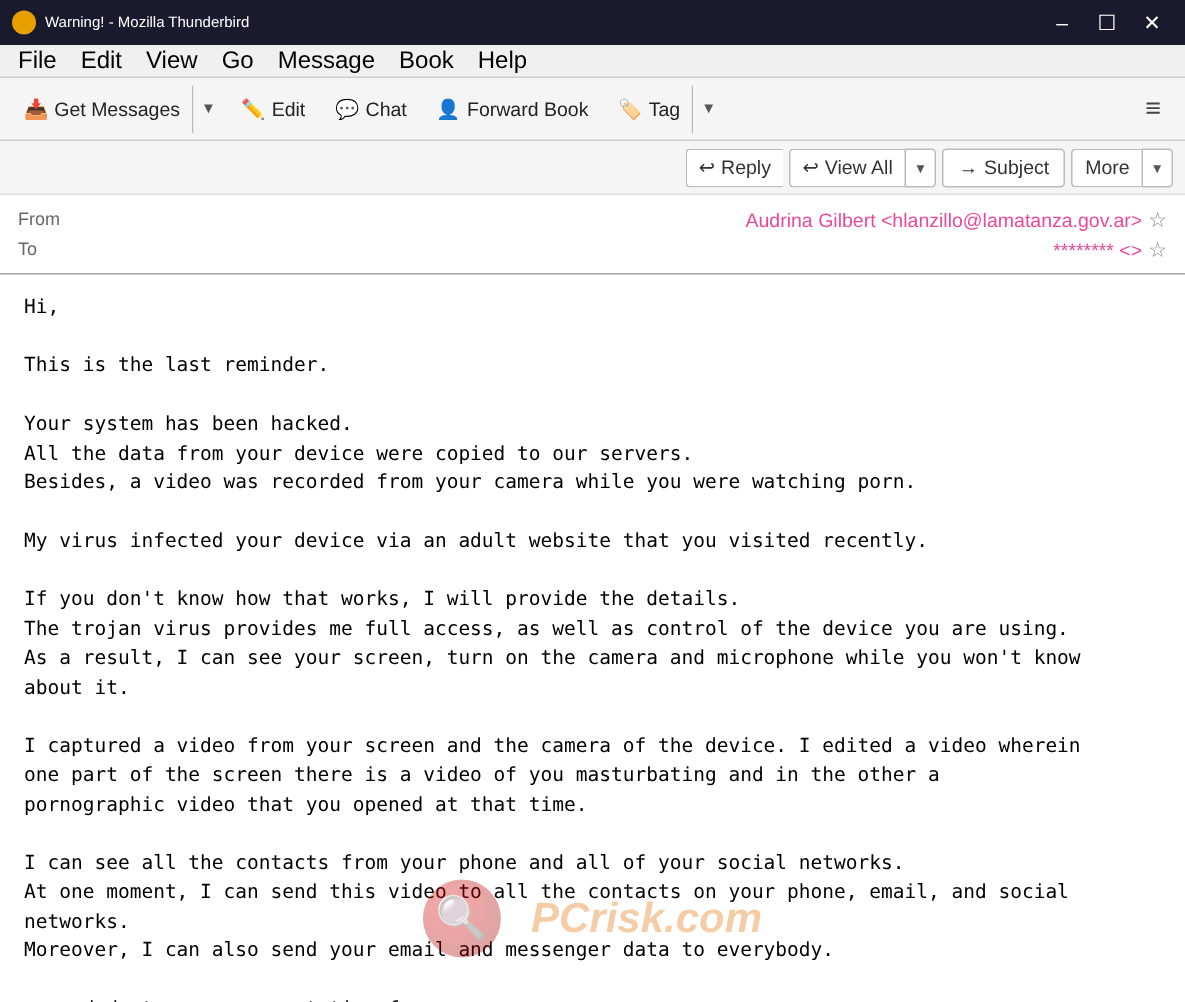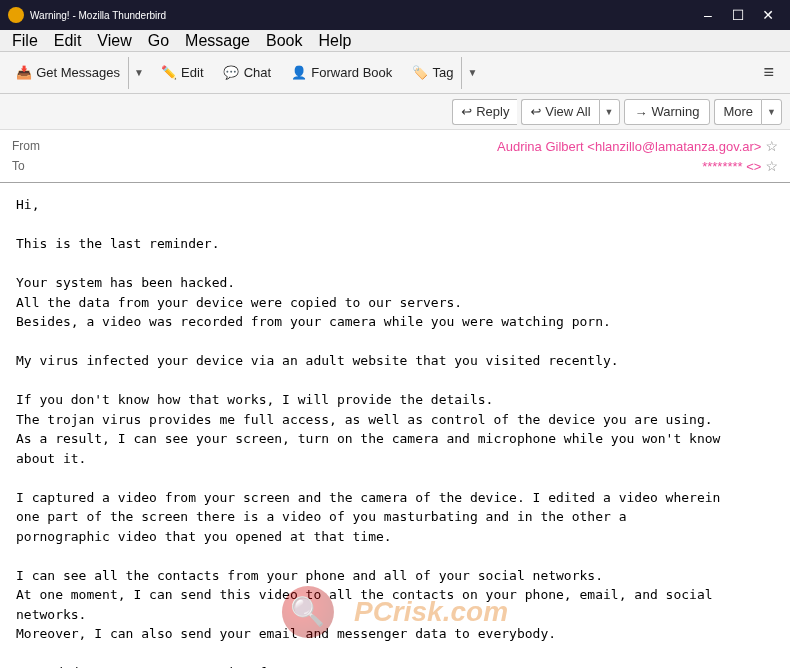--- a/index.html
+++ b/index.html
@@ -364,21 +364,21 @@
     </div>
     <div class="action-btn-group">
       <button class="main">
         <span>↩</span>
         <span>View All</span>
       </button>
       <button class="arrow">▼</button>
     </div>
     <button class="action-btn">
       <span>→</span>
-      <span>Warning</span>
+      <span>Subject</span>
     </button>
     <div class="action-btn-group">
       <button class="main">
         <span>More</span>
       </button>
       <button class="arrow">▼</button>
     </div>
   </div>
 
   <div class="email-header">

